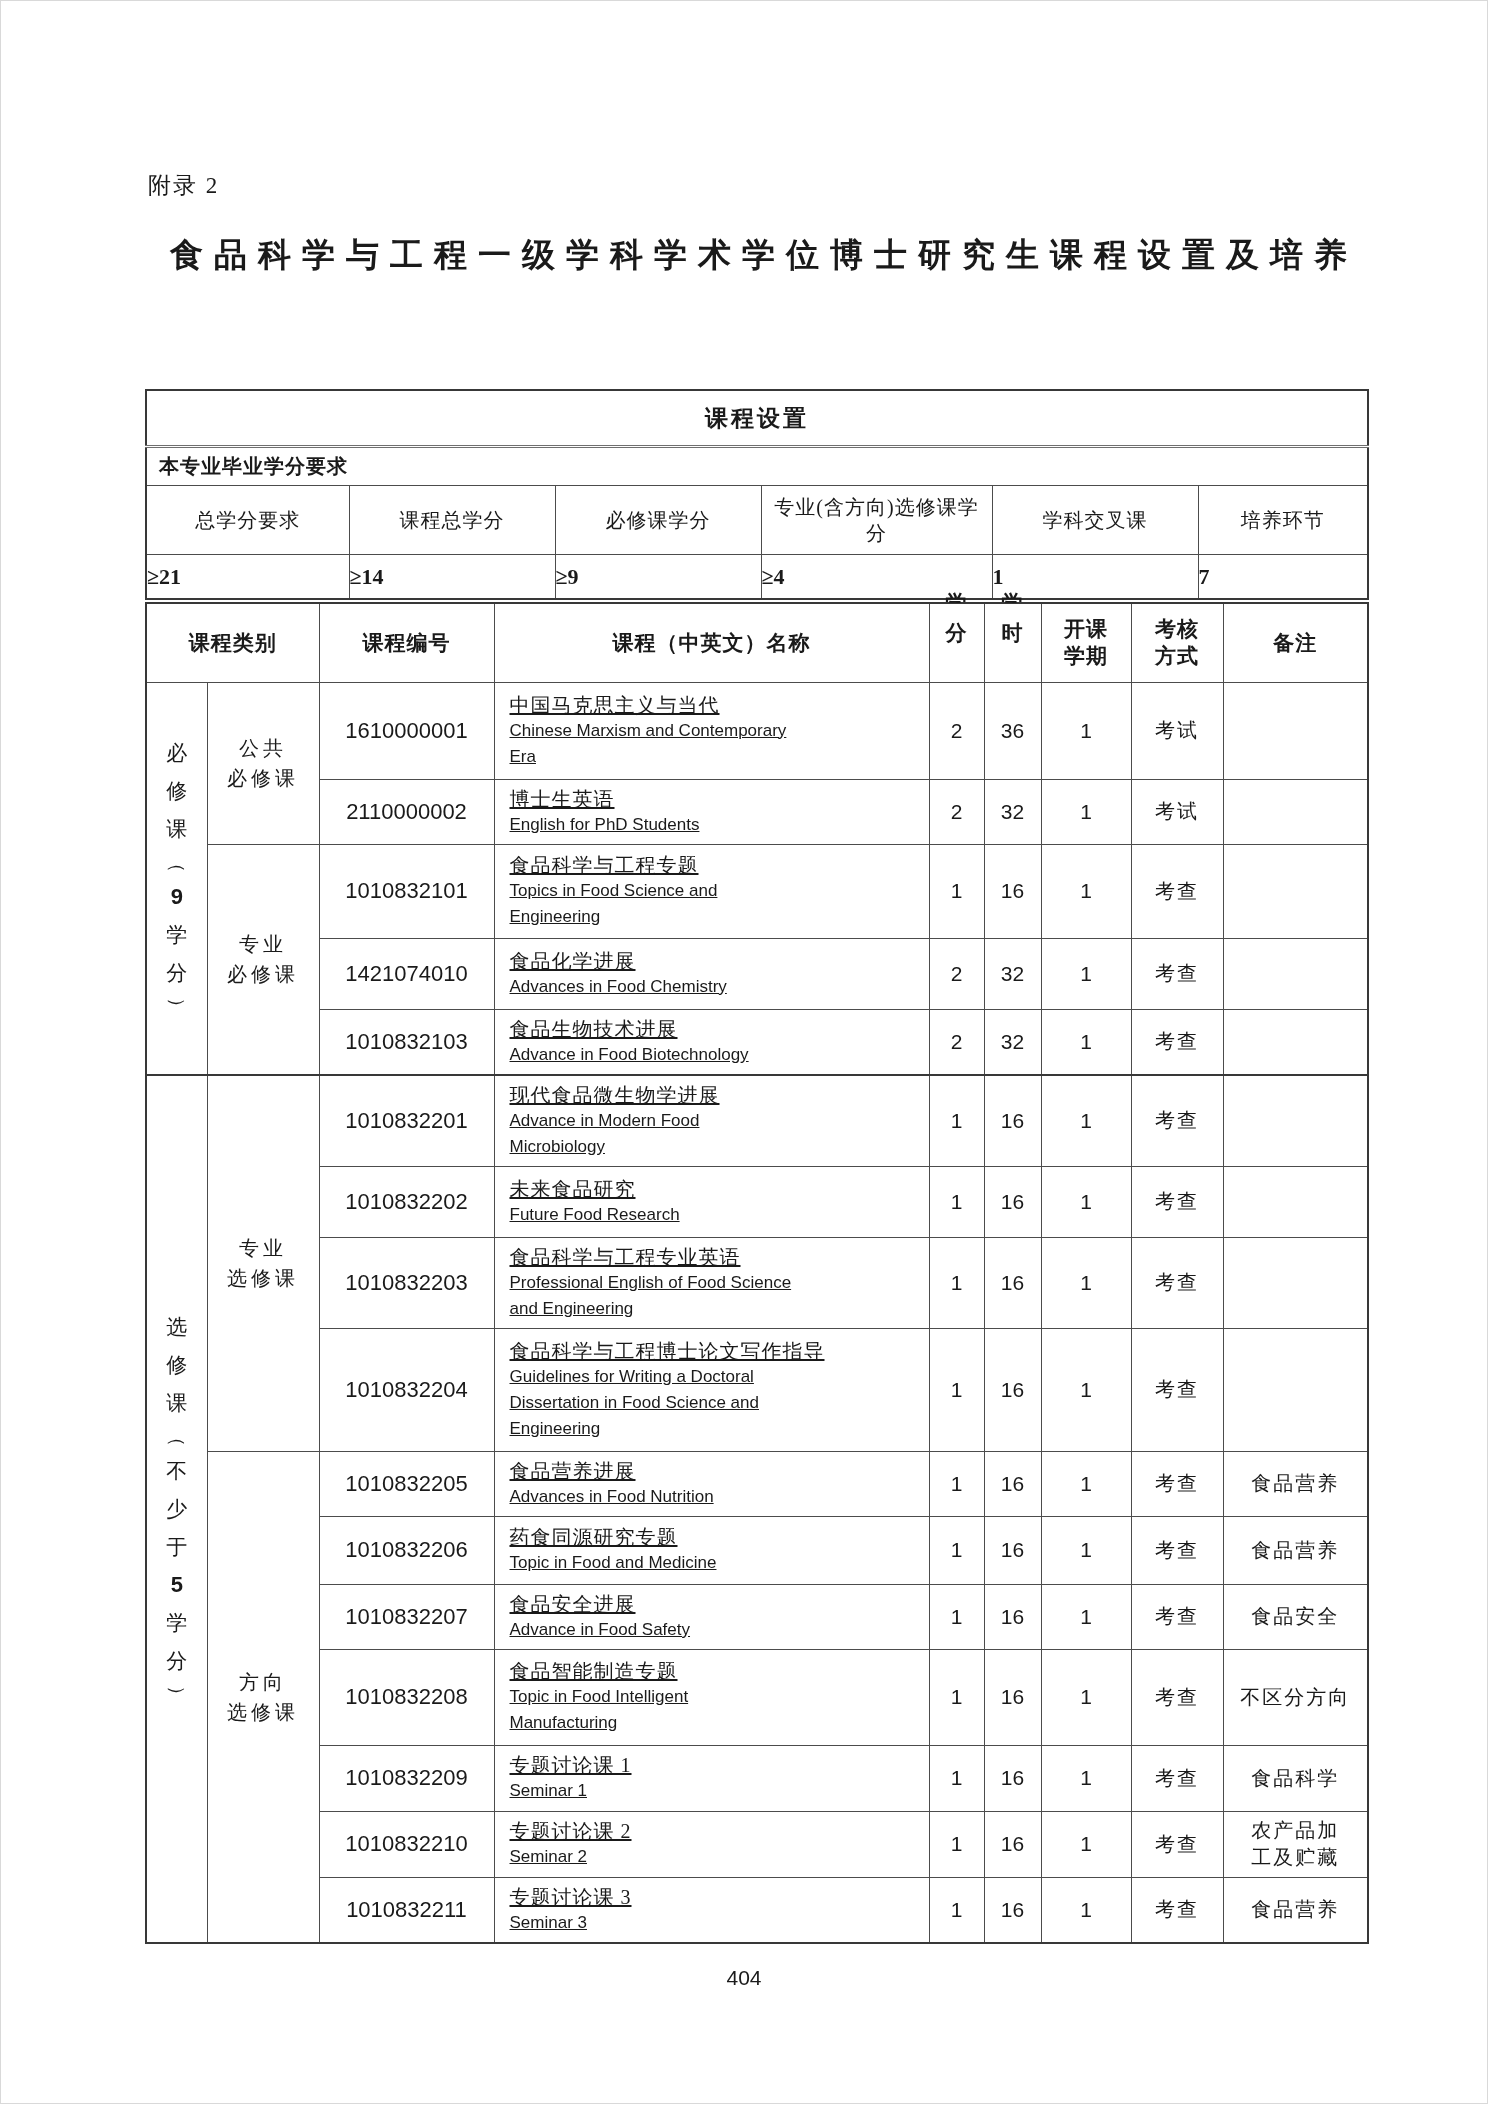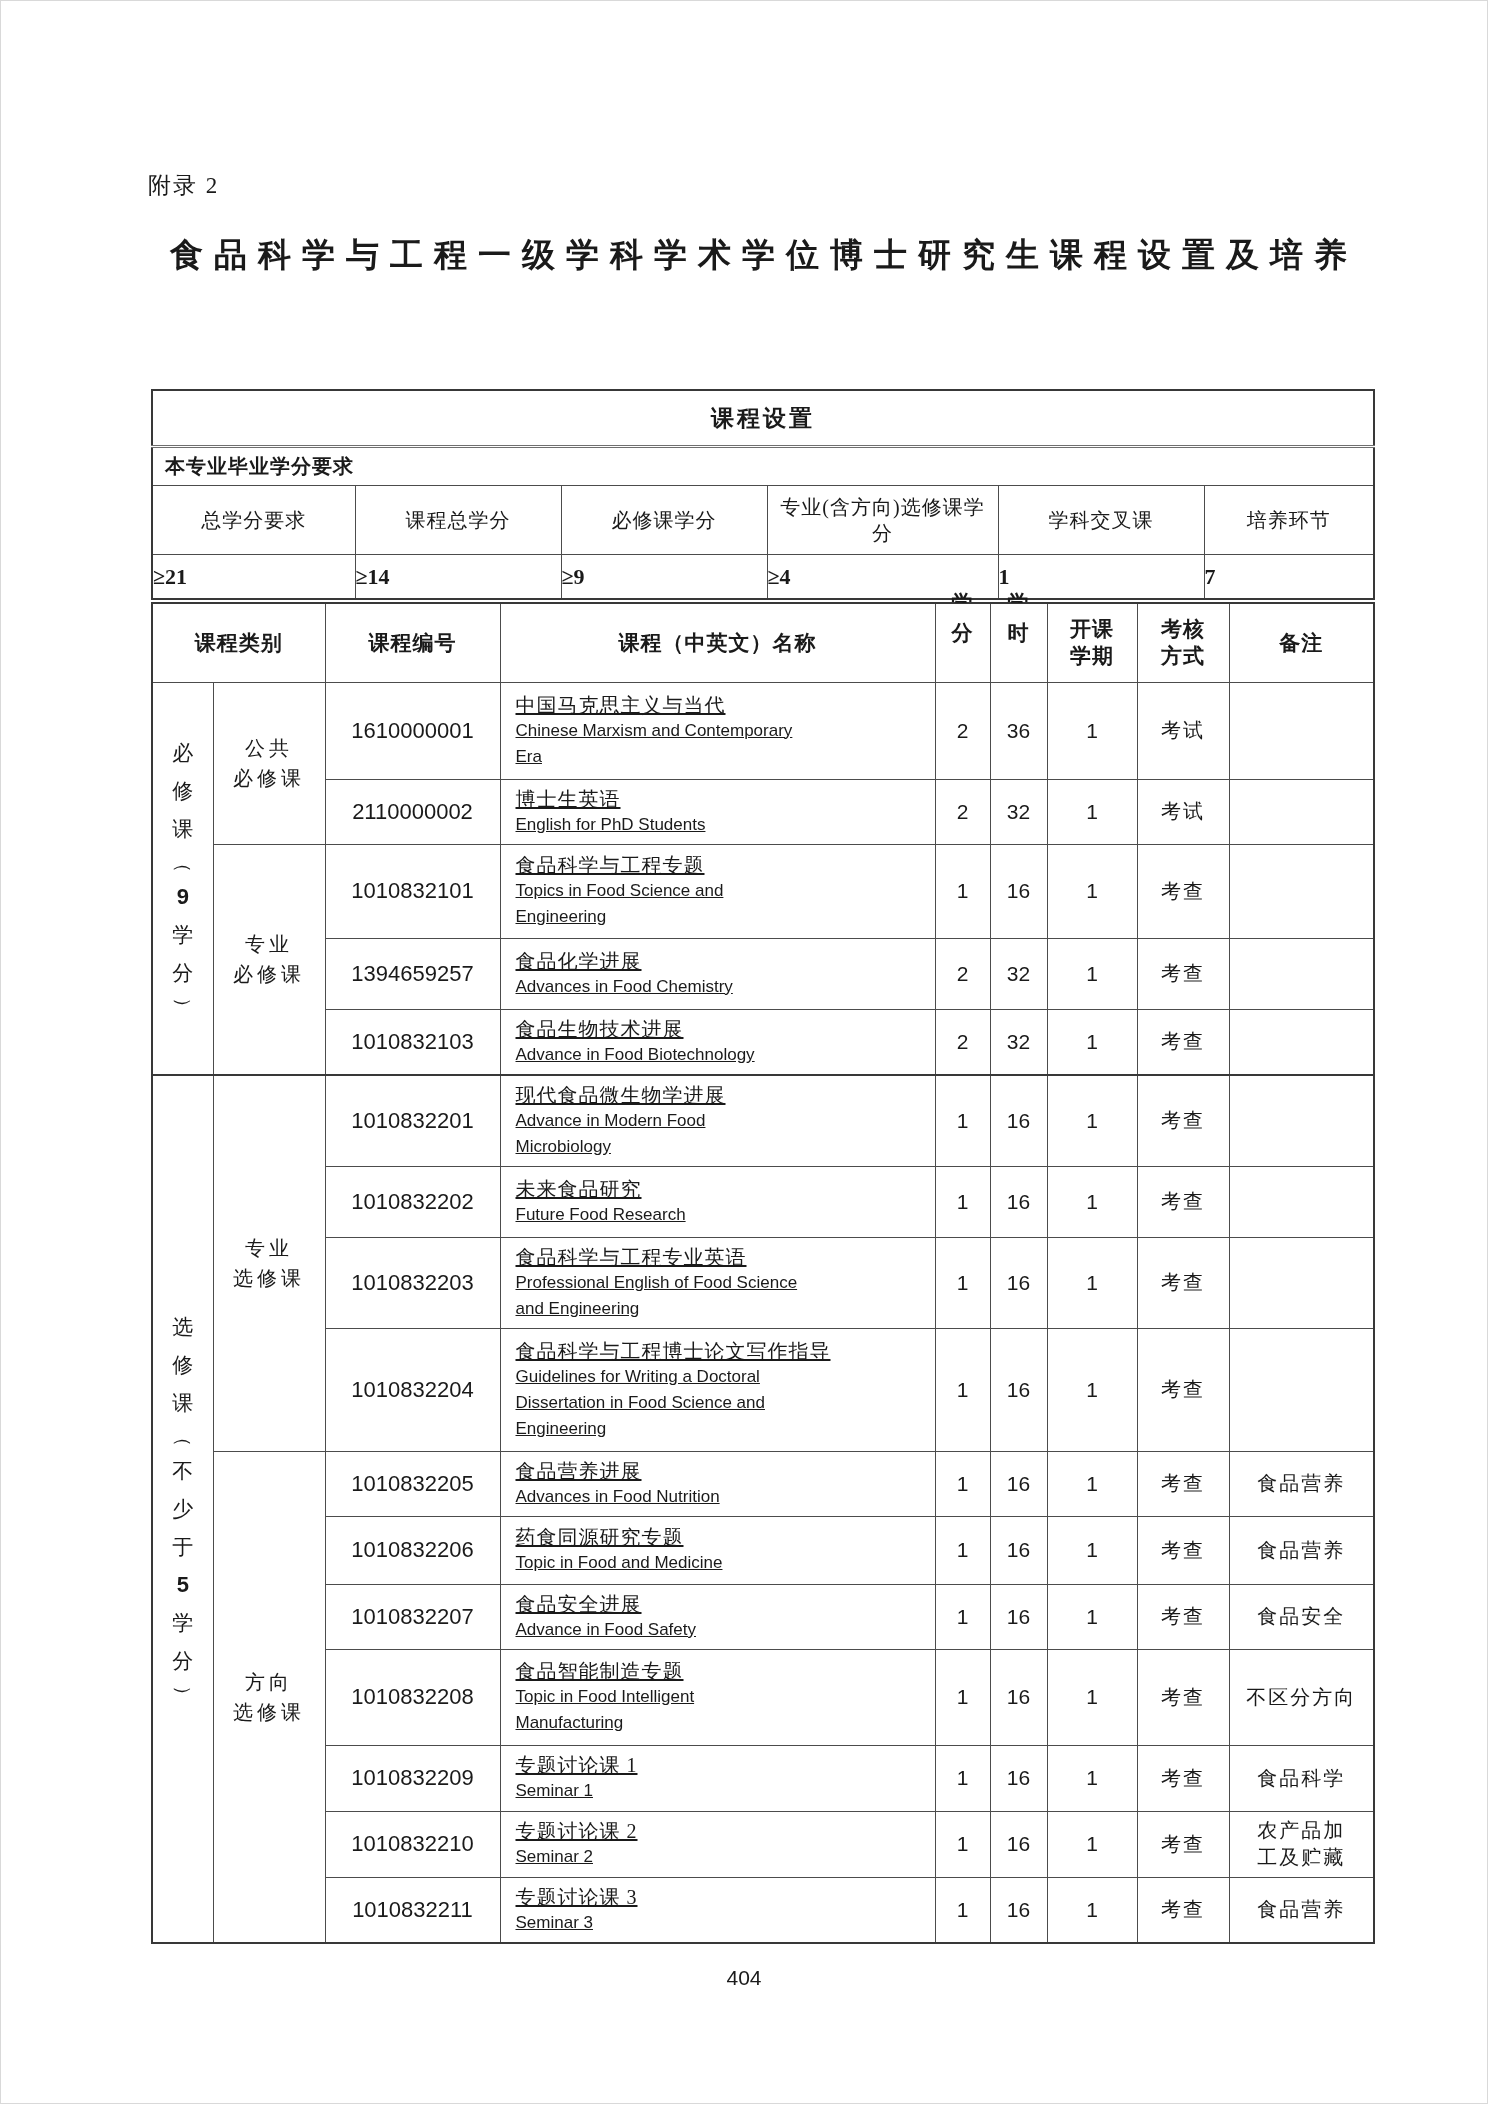--- a/index.html
+++ b/index.html
@@ -8,21 +8,21 @@
     background:#ffffff;box-shadow:inset 0 0 0 1px #d9d9d9;
     font-family:"Liberation Serif","DejaVu Serif",serif;color:#1a1a1a;
     overflow:hidden;
   }
   .appendix{position:absolute;left:148px;top:170px;font-size:23px;letter-spacing:2px;}
   .main-title{position:absolute;left:0;right:0;top:232px;text-align:center;
     font-weight:bold;font-size:33px;line-height:46px;}
   .main-title .t1{letter-spacing:11px;padding-left:40px;}
   .main-title .t2{margin-top:56px;letter-spacing:11px;}
 
-  .tables{position:absolute;left:151px;top:389px;width:1222px;}
+  .tables{position:absolute;left:145px;top:389px;width:1222px;}
   table{border-collapse:collapse;table-layout:fixed;width:1222px;}
   td,th{border:1px solid #4c4c4c;padding:0;font-weight:normal;overflow:visible;}
   .tblA{border:2px solid #383838;}
   .tblB{border:2px solid #383838;margin-top:2px;}
 
   .title-cell{height:54px;text-align:center;font-size:23px;font-weight:bold;
     letter-spacing:3px;border-bottom:3px double #6f6f6f;}
   .req-label-cell{height:37px;text-align:left;font-size:20px;font-weight:bold;
     padding-left:12px;letter-spacing:1px;}
   .req-head td{height:68px;text-align:center;font-size:20px;line-height:26px;
@@ -189,21 +189,21 @@
           <div class="name-en">Topics in Food Science and
 Engineering</div>
         </td>
         <td class="num-cell">1</td>
         <td class="num-cell">16</td>
         <td class="num-cell">1</td>
         <td class="assess-cell">考查</td>
         <td class="remark-cell"></td>
       </tr>
       <tr style="height:71px">
-        <td class="code-cell">1394659257</td>
+        <td class="code-cell">1421074010</td>
         <td class="name-cell">
           <div class="name-zh">食品化学进展</div>
           <div class="name-en">Advances in Food Chemistry</div>
         </td>
         <td class="num-cell">2</td>
         <td class="num-cell">32</td>
         <td class="num-cell">1</td>
         <td class="assess-cell">考查</td>
         <td class="remark-cell"></td>
       </tr>

